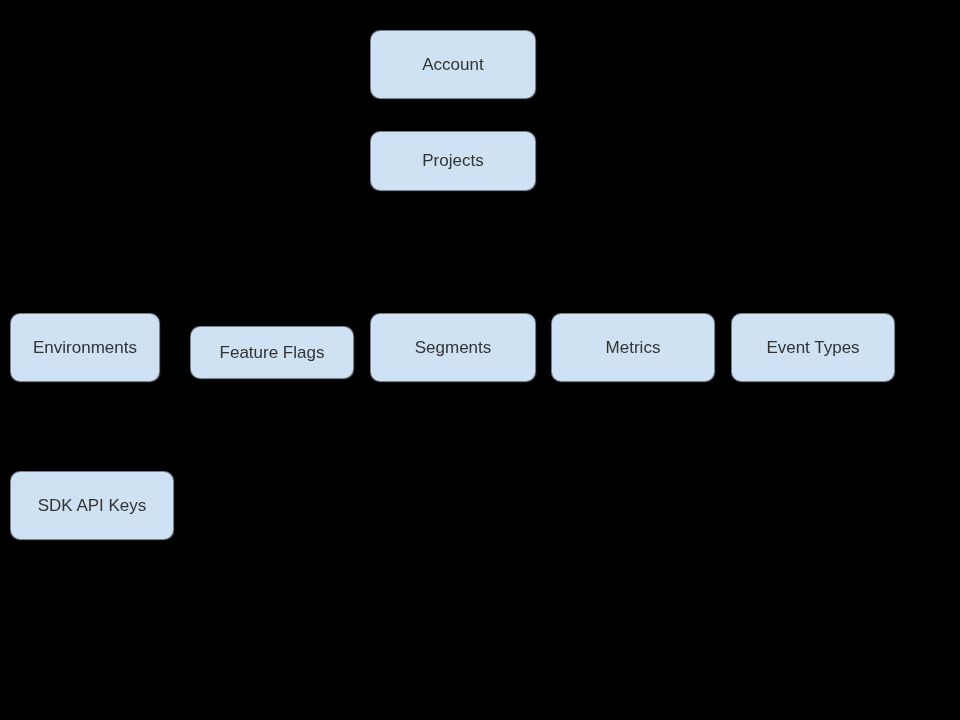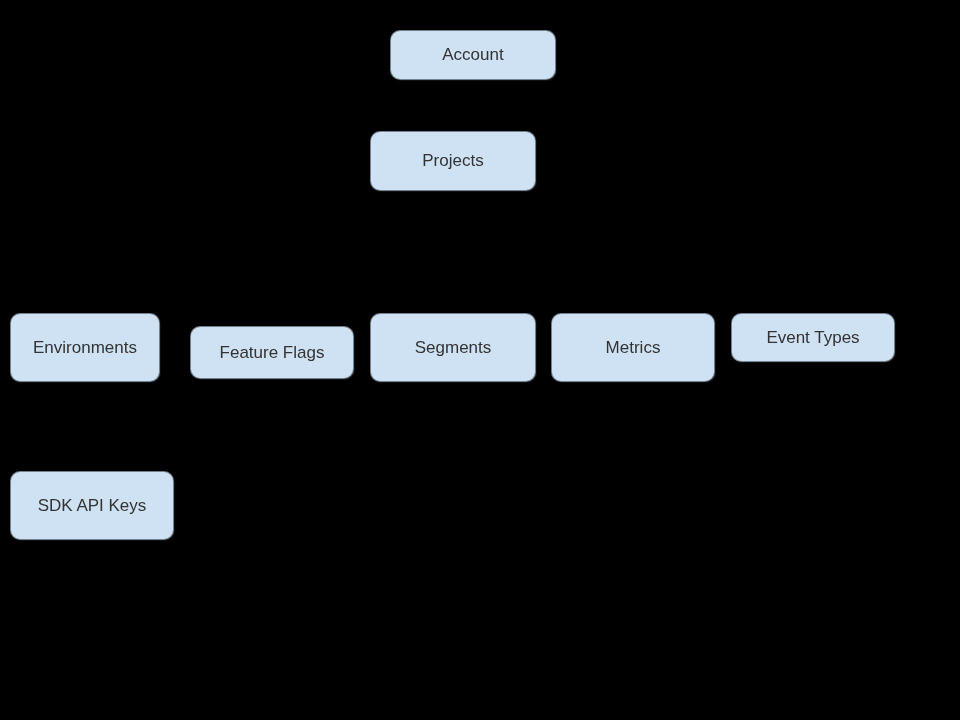--- a/index.html
+++ b/index.html
@@ -26,27 +26,27 @@
     box-shadow: 1px 1px 1px rgba(20, 20, 20, 0.9);
     display: flex;
     align-items: center;
     justify-content: center;
     font-size: 17px;
     color: #333333;
     box-sizing: border-box;
     text-align: center;
   }
   
-  .node-account      { left: 370px; top: 30px;  width: 166px; height: 50px; margin-left: 20px; }
+  .node-account      { left: 370px; top: 30px;  width: 166px; height: 69px; }
   .node-projects     { left: 370px; top: 131px; width: 166px; height: 60px; }
   .node-environments { left: 10px;  top: 313px; width: 150px; height: 69px; }
   .node-feature-flags{ left: 190px; top: 326px; width: 164px; height: 53px; }
   .node-segments     { left: 370px; top: 313px; width: 166px; height: 69px; }
   .node-metrics      { left: 551px; top: 313px; width: 164px; height: 69px; }
-  .node-event-types  { left: 731px; top: 313px; width: 164px; height: 49px; }
+  .node-event-types  { left: 731px; top: 313px; width: 164px; height: 69px; }
   .node-sdk-api-keys { left: 10px;  top: 451px; width: 164px; height: 69px; margin-top: 20px; }
 </style>
 </head>
 <body>
 
 <div class="canvas">
 
   <div class="node node-account">Account</div>
 
   <div class="node node-projects">Projects</div>

